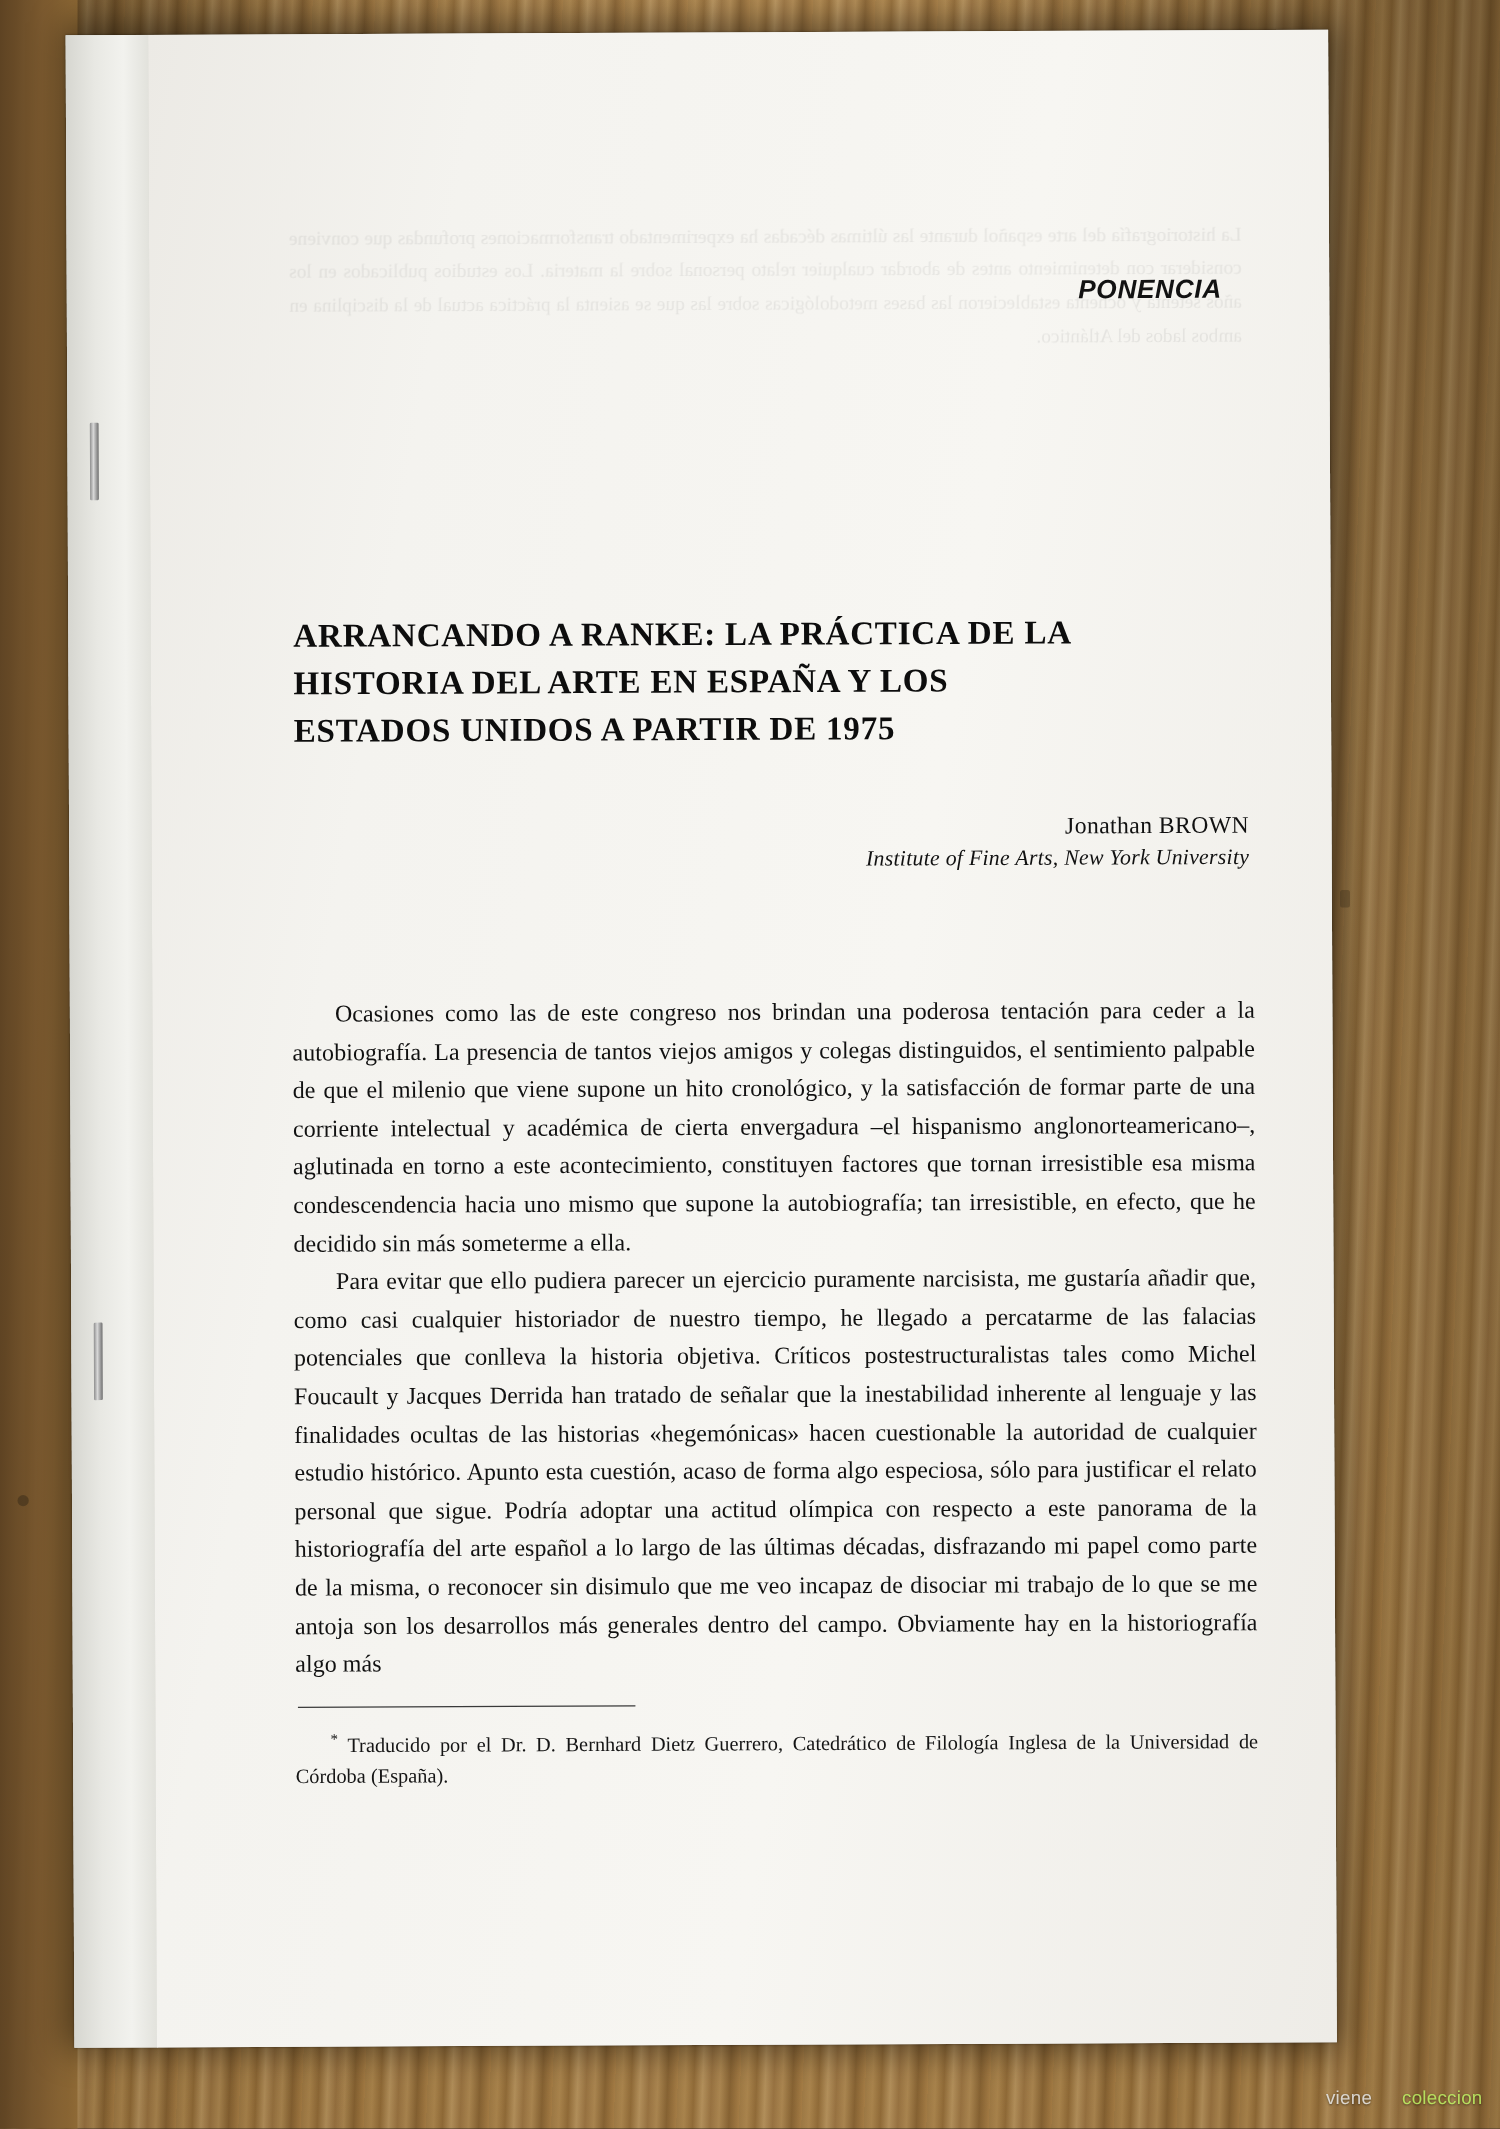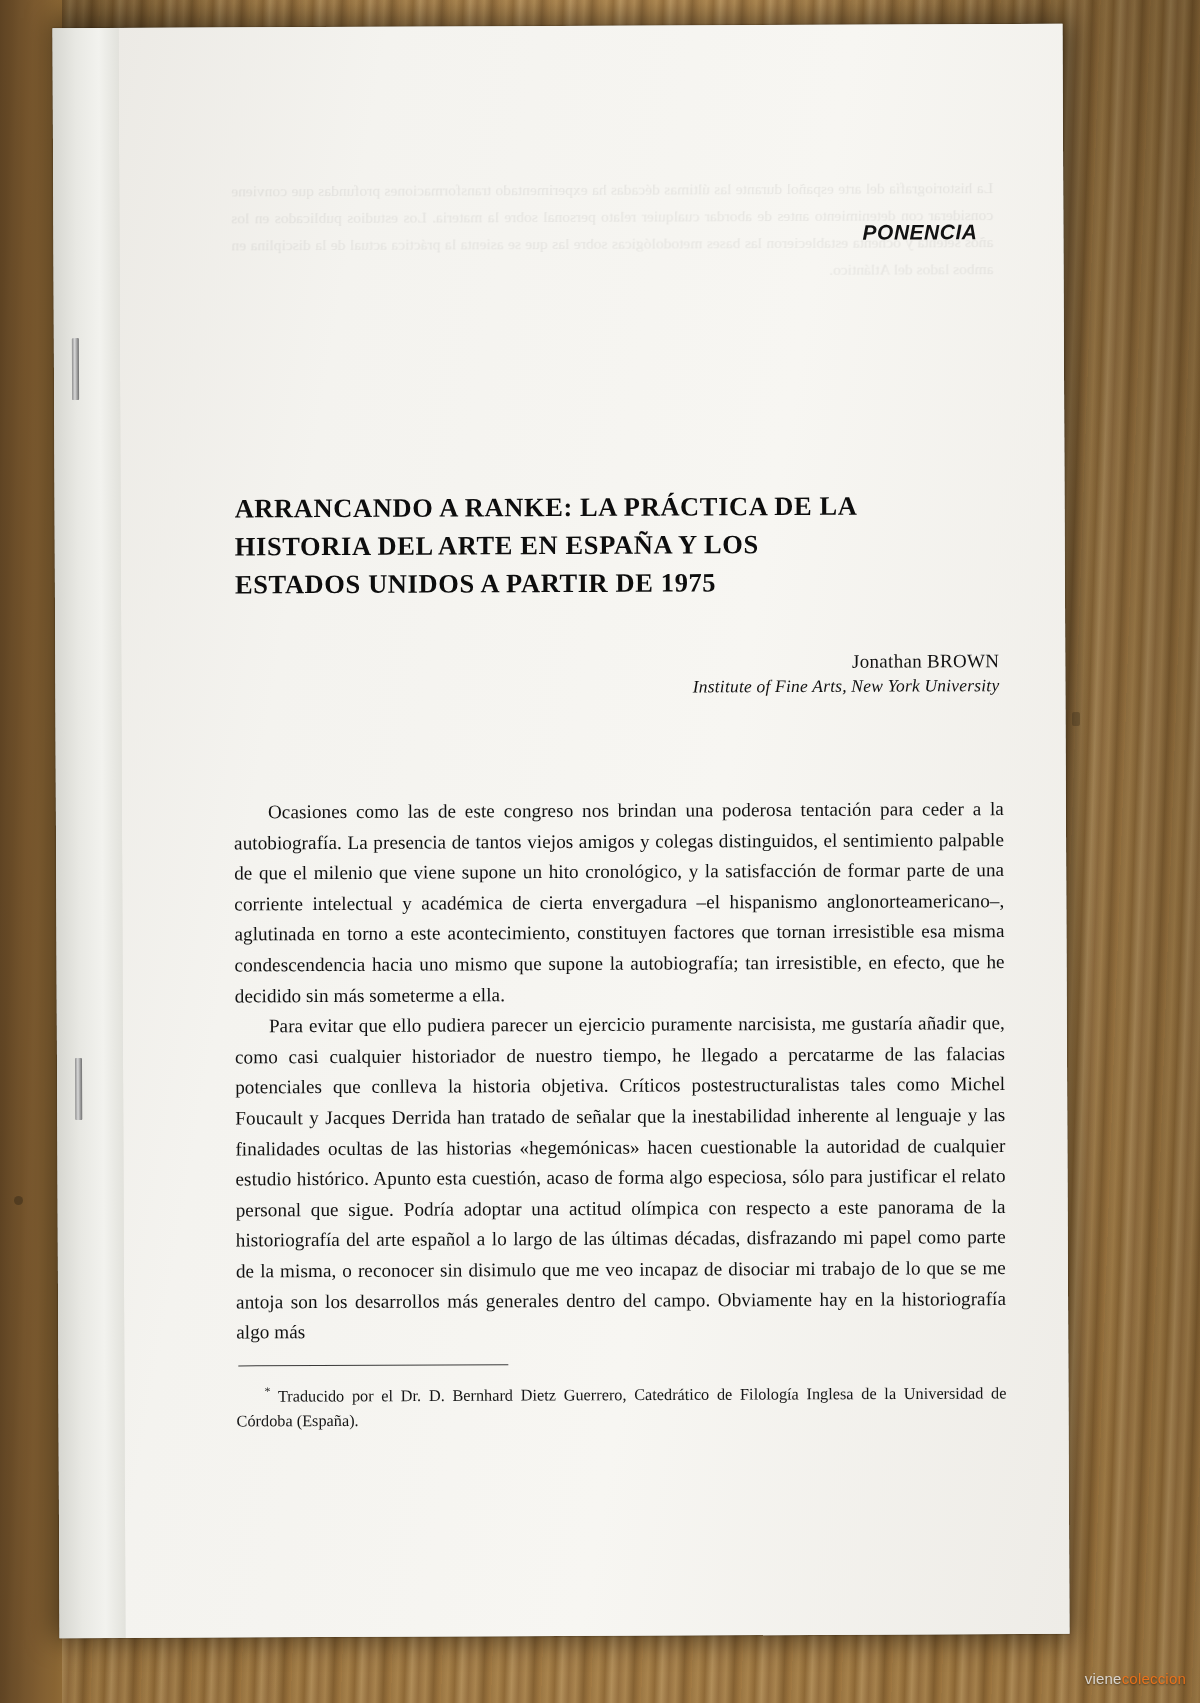--- a/index.html
+++ b/index.html
@@ -213,21 +213,21 @@
     position: absolute;
     right: 14px;
     bottom: 16px;
     font-family: "Liberation Sans", sans-serif;
     font-size: 15px;
     color: #e7e7e7;
     opacity: 0.85;
     text-shadow: 0 1px 2px rgba(0,0,0,0.6);
     letter-spacing: 0.2px;
   }
-  .watermark .tc { color: #f97316; }
+  .watermark .tc { color: #bef264; margin-left: 24px; }
 
   .corner-mark {
     position: absolute;
     background: rgba(60,45,25,0.55);
     border-radius: 50%;
   }
 </style>
 </head>
 <body>
 

